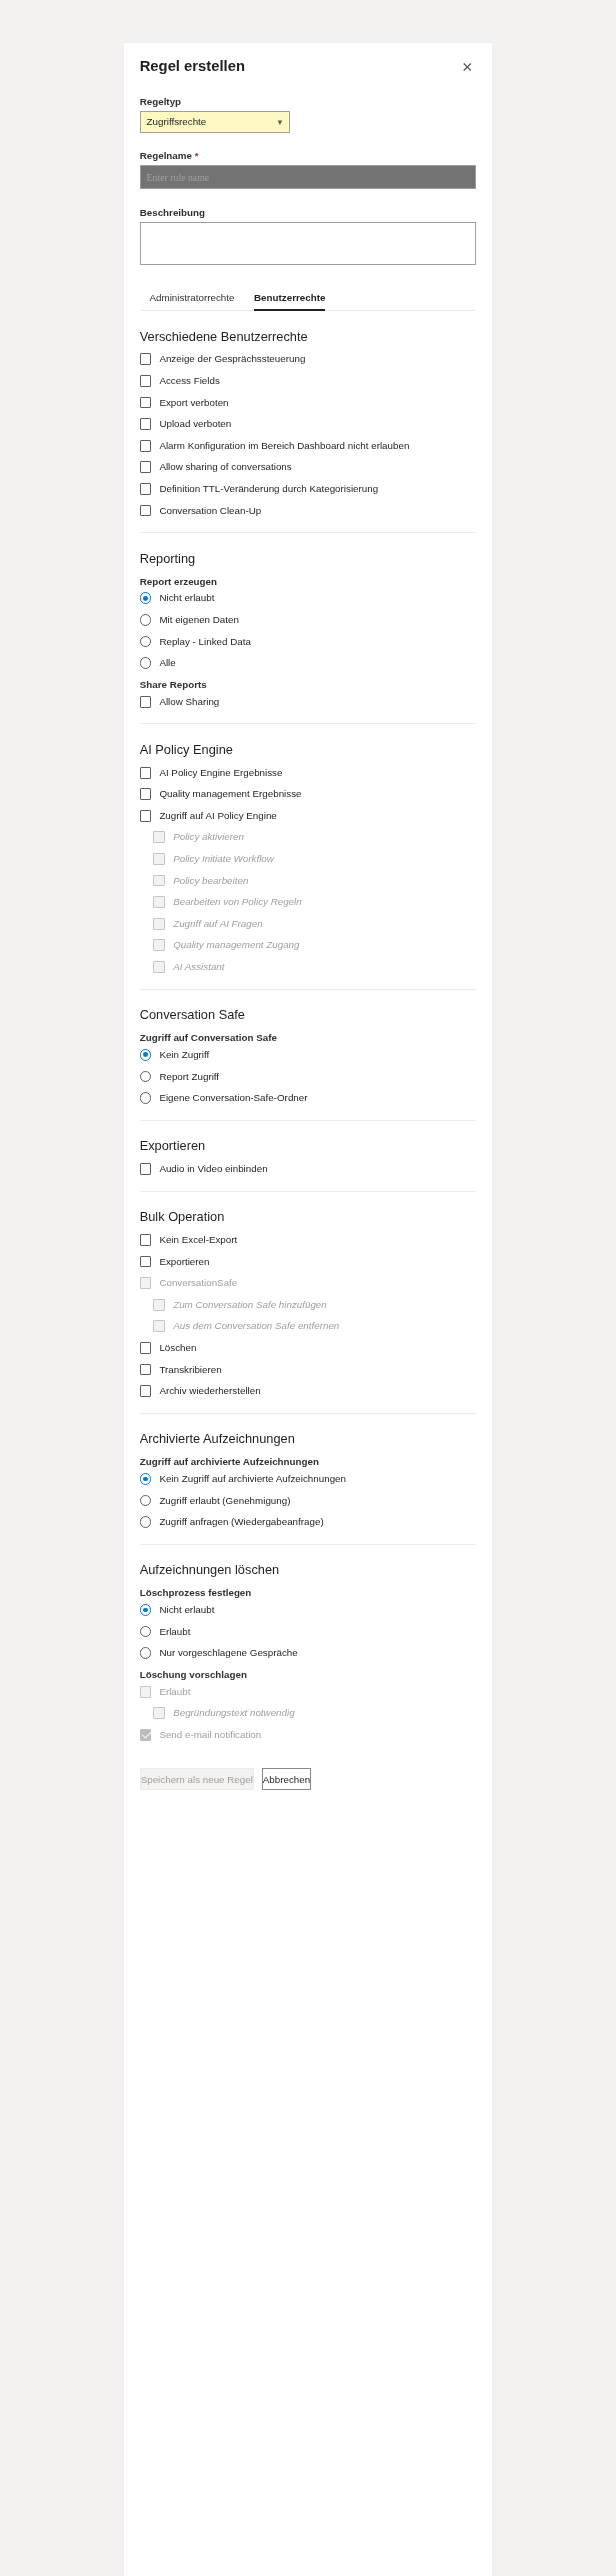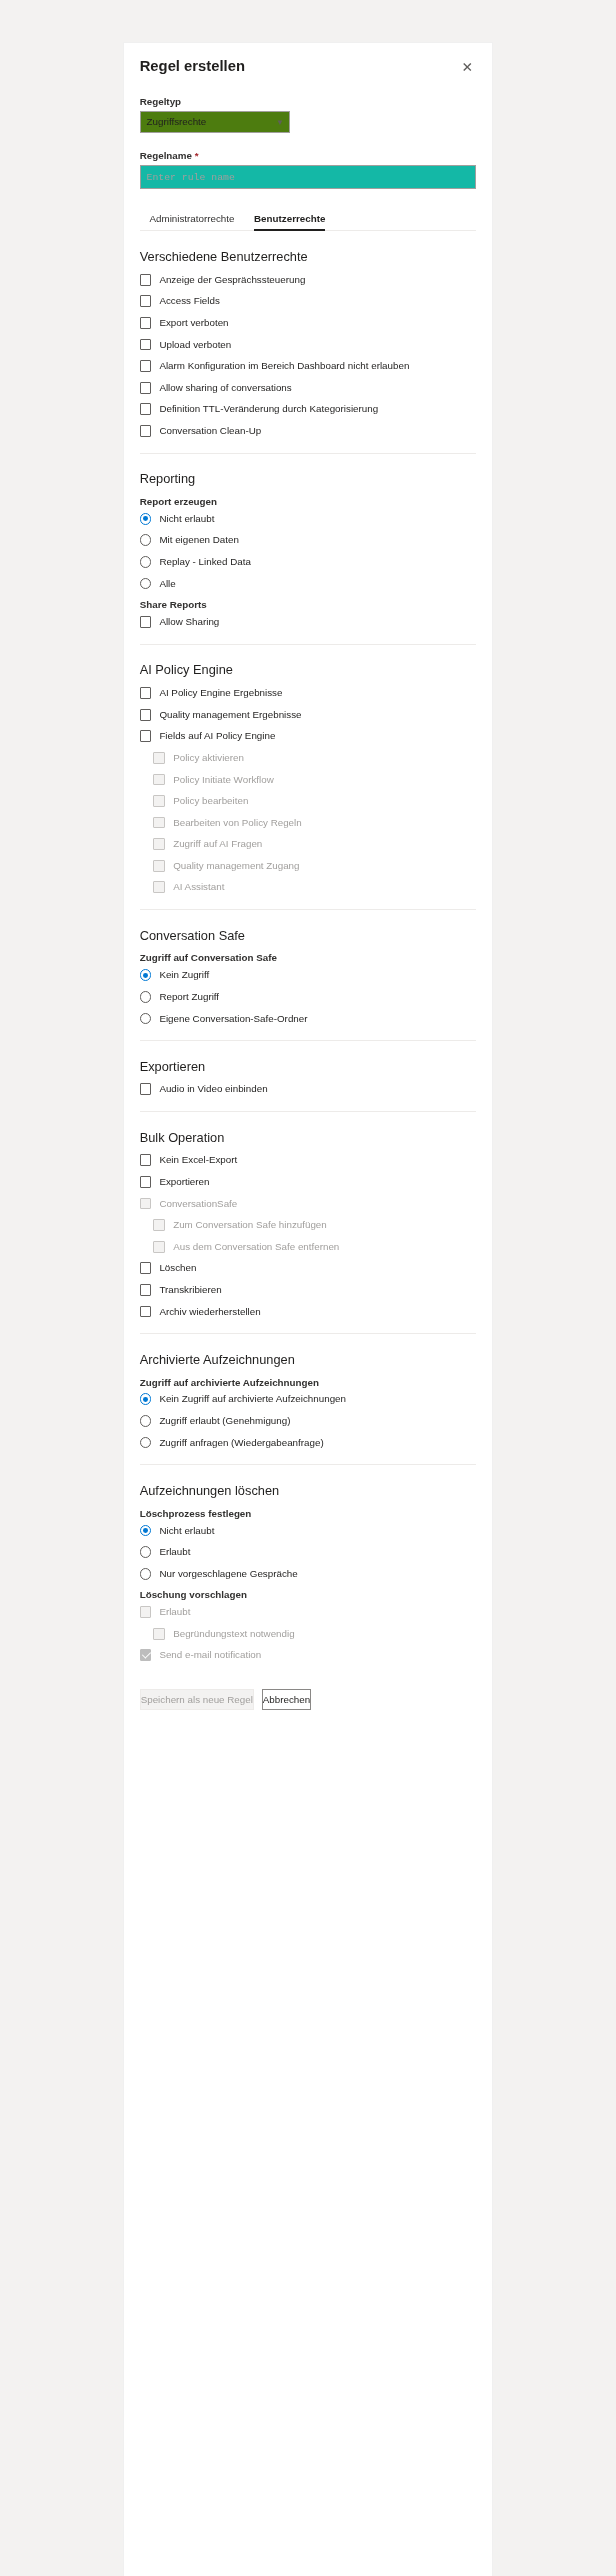--- a/index.html
+++ b/index.html
@@ -58,21 +58,21 @@
   .req-star { color: #a4262c; font-weight: bold; }
   .block { margin-top: 17.7px; }
   .select-wrap {
     position: relative;
     width: 150px;
   }
   select.fake-select, .fake-select {
     width: 150px;
     height: 21.7px;
     border: 1px solid #a19f9d;
-    background: #4d7c0f;
+    background: #fef9c3;
     font-size: 9.8px;
     color: #201f1e;
     padding: 0 19.7px 0 5.9px;
     display: flex;
     align-items: center;
     appearance: none;
     font-family: "Liberation Sans", sans-serif;
     cursor: pointer;
   }
   .chev {
@@ -80,25 +80,25 @@
     right: 5.9px; top: 50%;
     transform: translateY(-50%);
     pointer-events: none;
     font-size: 7.9px;
     color: #605e5c;
   }
   .text-input {
     width: 100%;
     height: 23.6px;
     border: 1px solid #a19f9d;
-    background: #14b8a6;
+    background: #737373;
     font-size: 9.8px;
     color: #201f1e;
     padding: 0 5.9px;
-    font-family: Liberation Mono, monospace;
+    font-family: Liberation Serif, serif;
   }
   .text-input::placeholder { color: #a19f9d; }
   .textarea {
     width: 100%;
     height: 43px;
     border: 1px solid #a19f9d;
     background: #fff;
     font-size: 9.8px;
     color: #201f1e;
     padding: 3.9px 5.9px;
@@ -145,21 +145,21 @@
   .cb-row, .rb-row {
     display: flex;
     align-items: center;
     gap: 7.9px;
     margin: 0 0 9.8px 0;
     font-size: 9.8px;
     color: #201f1e;
     cursor: pointer;
     line-height: 11.8px;
   }
-  .cb-row.indent, .rb-row.indent { margin-left: 13.8px; }
+  .cb-row.indent, .rb-row.indent { margin-left: 13.8px; font-style: italic; }
   .cb {
     width: 11.8px; height: 11.8px;
     border: 1px solid #605e5c;
     background: #fff;
     flex: 0 0 auto;
     border-radius: 1px;
     position: relative;
     margin-top: 0px;
   }
   .cb.disabled { border-color: #c8c6c4; background: #f3f2f1; }
@@ -247,20 +247,24 @@
     </div>
 
     <div class="block">
       <div class="field-label">
         <span>Regelname</span>
         <span class="req-star">*</span>
       </div>
       <input class="text-input" type="text" placeholder="Enter rule name" style="">
     </div>
 
+    <div class="block">
+      <div class="field-label">Beschreibung</div>
+      <textarea class="textarea" style=""></textarea>
+    </div>
 
     <div class="tabs">
       <div class="tab">Administratorrechte</div>
       <div class="tab active">Benutzerrechte</div>
     </div>
 
     <div class="section-title">Verschiedene Benutzerrechte</div>
     <label class="cb-row">
       <span class="cb"></span>
       <span class="lbl">Anzeige der Gesprächssteuerung</span>
@@ -326,21 +330,21 @@
     <label class="cb-row">
       <span class="cb"></span>
       <span class="lbl">AI Policy Engine Ergebnisse</span>
     </label>
     <label class="cb-row">
       <span class="cb"></span>
       <span class="lbl">Quality management Ergebnisse</span>
     </label>
     <label class="cb-row">
       <span class="cb"></span>
-      <span class="lbl">Fields auf AI Policy Engine</span>
+      <span class="lbl">Zugriff auf AI Policy Engine</span>
     </label>
     <label class="cb-row indent">
       <span class="cb disabled"></span>
       <span class="lbl disabled">Policy aktivieren</span>
     </label>
     <label class="cb-row indent">
       <span class="cb disabled"></span>
       <span class="lbl disabled">Policy Initiate Workflow</span>
     </label>
     <label class="cb-row indent">

